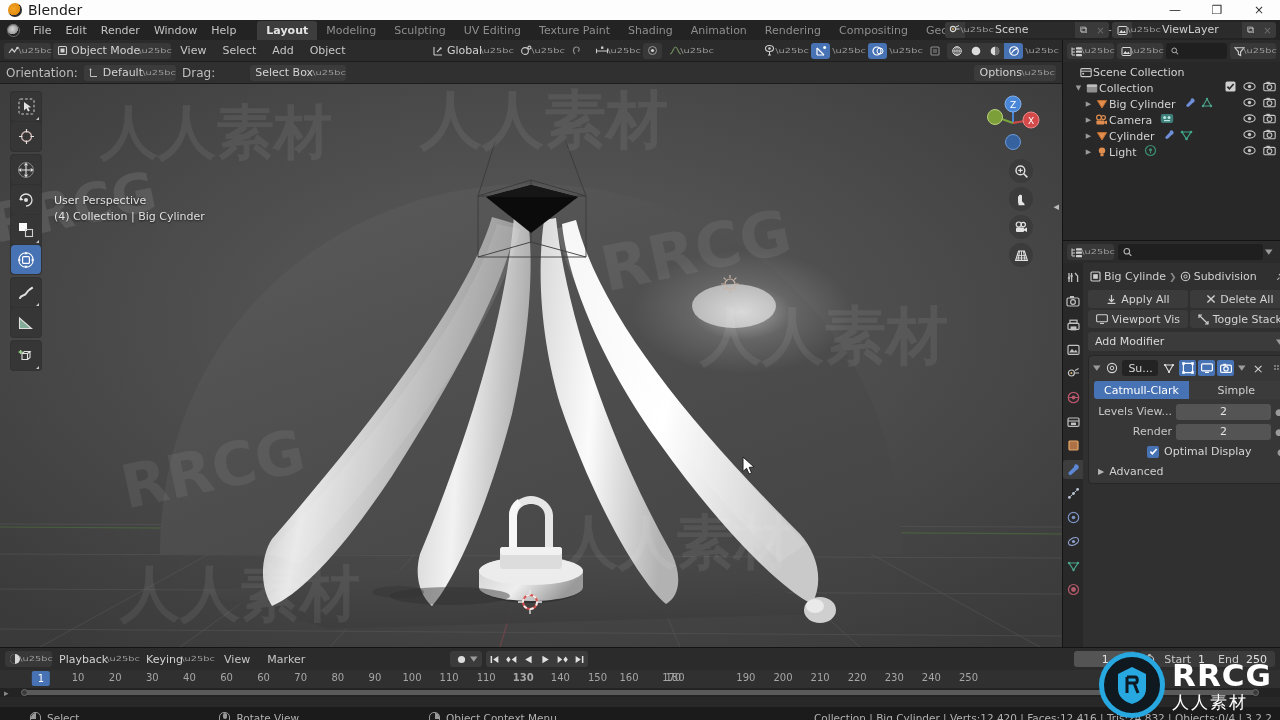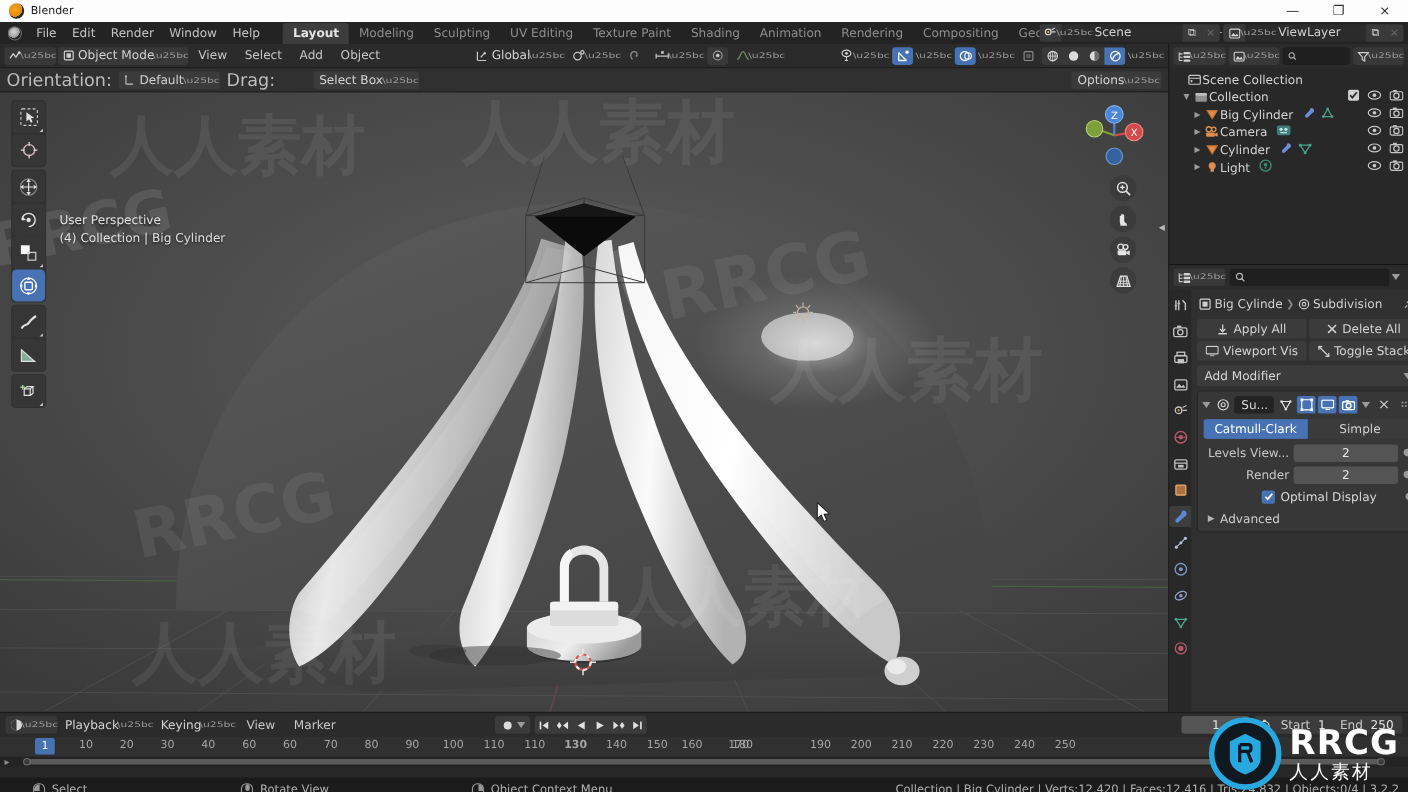--- a/index.html
+++ b/index.html
@@ -3,21 +3,21 @@
 <meta charset="utf-8">
 <style>
   * { margin:0; padding:0; box-sizing:border-box; }
   html,body { width:1280px; height:720px; overflow:hidden; background:#1d1d1d; }
   body { font-family:"DejaVu Sans","Liberation Sans",sans-serif; font-size:11px; color:#d5d5d5; -webkit-font-smoothing:antialiased; }
 
   
   #titlebar { height:20px; background:#fdfdfd; display:flex; align-items:center; position:relative; }
   #titlebar .blender-logo { width:14px; height:14px; margin:0 6px 0 8px; border-radius:50%;
       background:radial-gradient(circle at 40% 40%, #f5a623 0%, #e08a10 55%, #2a2a2a 56%, #2a2a2a 100%); flex:none; }
-  #titlebar .tb-title { color:#1a1a1a; font-size:10px; }
+  #titlebar .tb-title { color:#1a1a1a; font-size:14px; }
   #titlebar .wincontrols { position:absolute; right:0; top:0; height:20px; display:flex; }
   #titlebar .wc { width:42px; height:20px; display:flex; align-items:center; justify-content:center; color:#333; font-size:12px; }
 
   
   #topbar { height:20px; background:#232323; display:flex; align-items:center; padding:0 3px; gap:0; position:relative; }
   .logo-small { width:13px; height:13px; margin:0 6px 0 4px; border-radius:50%;
       background:radial-gradient(circle at 42% 38%, #d7d7d7 0%, #9a9a9a 48%, #232323 50%, #232323 100%);
       box-shadow:inset 0 0 0 1px #6a6a6a; }
   .menu-item { padding:2px 7px; color:#c3c3c3; font-size:11px; border-radius:2px; white-space:nowrap; }
   .wsp-tabs { display:flex; align-items:center; margin-left:14px; gap:0; }
@@ -44,21 +44,21 @@
   .hdr-menu { padding:2px 7px; font-size:11px; color:#c6c6c6; border-radius:2px; }
   .sq-btn { width:19px; height:16px; border-radius:3px; background:#383838; display:flex; align-items:center; justify-content:center; }
   .sq-btn.on { background:#4772b3; }
   .sq-btn.flat { background:transparent; }
   .btn-group { display:flex; height:16px; border-radius:3px; overflow:hidden; background:#383838; }
   .btn-group .sq-btn { border-radius:0; }
   .vp-hdr-right { position:absolute; right:4px; display:flex; align-items:center; gap:3px; }
 
   
   #vp-toolsettings { height:22px; background:#303030; display:flex; align-items:center; padding:0 6px; gap:6px; position:relative; border-bottom:1px solid #1d1d1d; }
-  .ts-label { font-size:16px; color:#bdbdbd; }
+  .ts-label { font-size:12px; color:#bdbdbd; }
   .ts-field { height:16px; min-width:84px; background:#3b3b3b; border-radius:3px; display:flex; align-items:center; padding:0 5px; gap:4px; font-size:11px; color:#d3d3d3; justify-content:space-between; }
   .ts-opts { position:absolute; right:6px; display:flex; align-items:center; gap:4px; background:#3b3b3b; padding:0 6px; height:16px; border-radius:3px; font-size:11px; color:#d3d3d3; }
 
   
   #viewport { position:relative; height:563px; overflow:hidden; background:#3c3c3c; }
   #vp-scene { position:absolute; inset:0; }
   .vp-text { position:absolute; left:54px; color:#e0e0e0; font-size:11px; text-shadow:0 1px 2px rgba(0,0,0,.65); }
 
   
   #vp-tools { position:absolute; left:10px; top:7px; width:32px; display:flex; flex-direction:column; gap:2px; z-index:6; }

